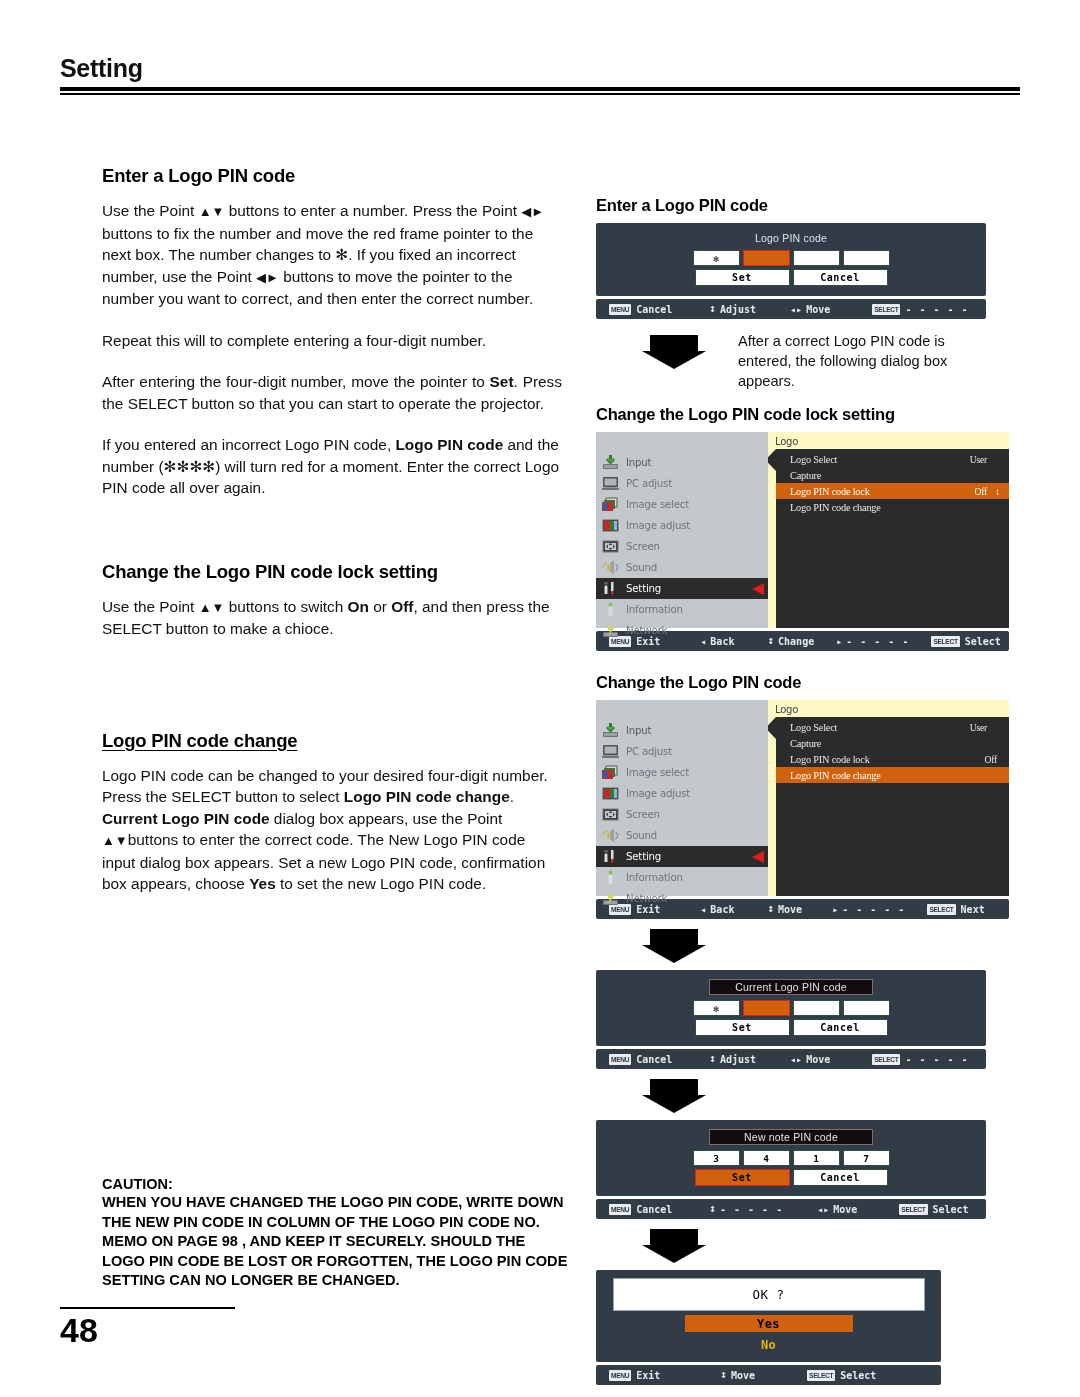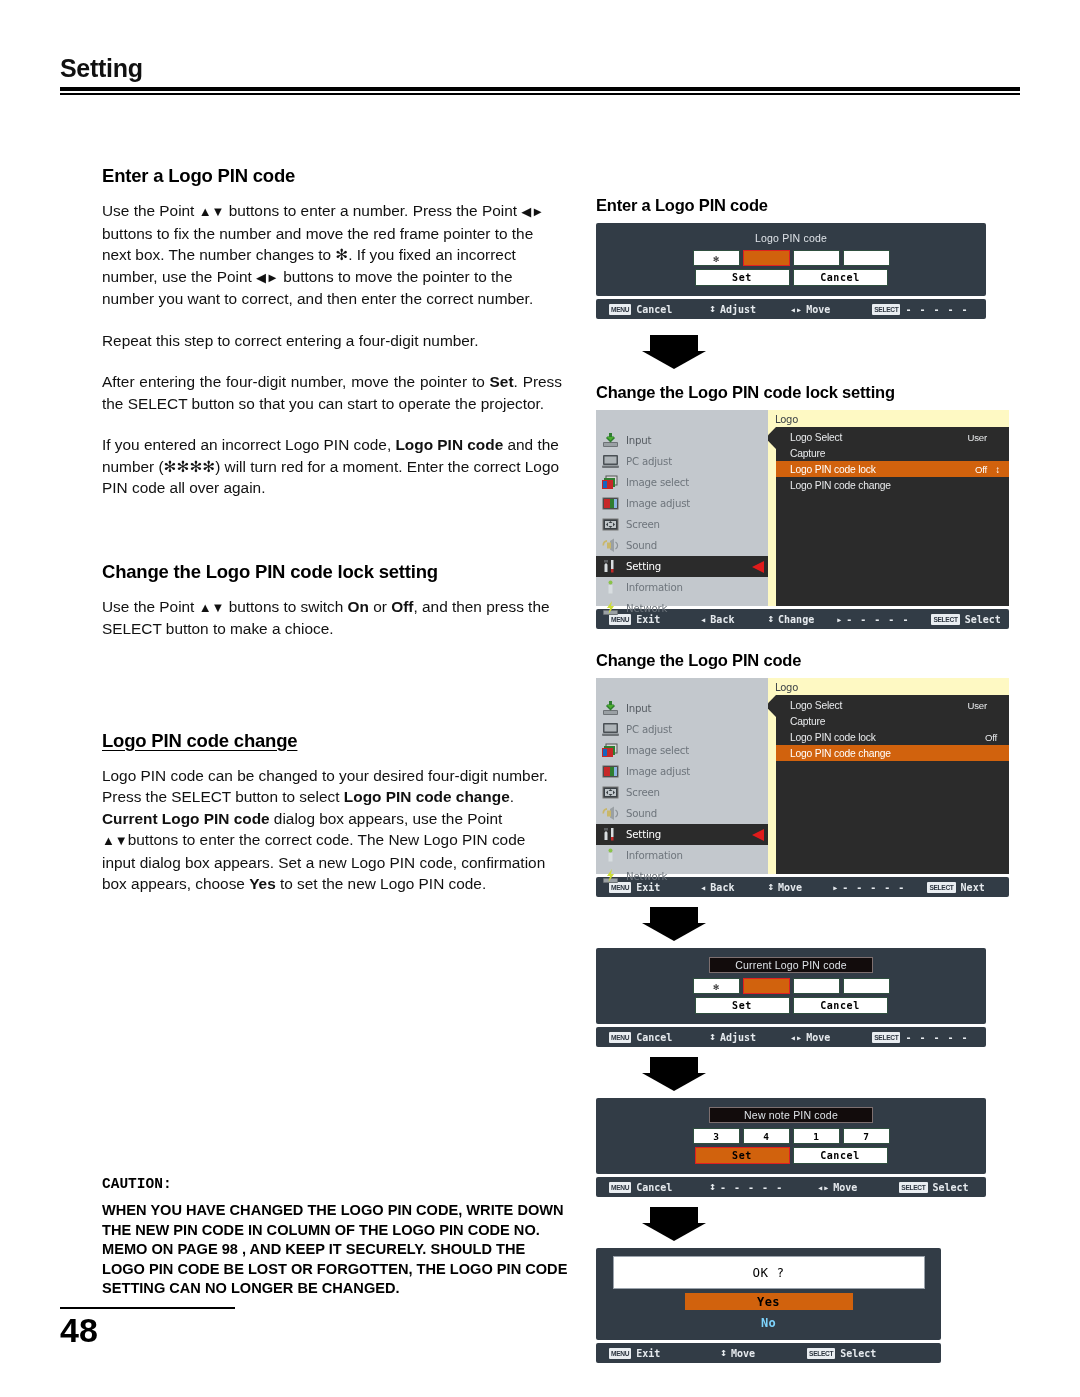--- a/index.html
+++ b/index.html
@@ -29,21 +29,21 @@
   }
   h2.sec.underline{text-decoration:underline;text-underline-offset:3px;}
   p.body{
     font-size:15.4px;line-height:21.5px;margin:0 0 20px 0;color:#111;
   }
   p.body.just{text-align:justify;}
   .b{font-weight:bold;}
   .arrowglyph{font-size:13px;letter-spacing:0px;}
 
   .caution{position:absolute;left:102px;top:1176px;width:470px;}
-  .caution .lbl{font-size:14.5px;font-weight:bold;margin-bottom:9px;font-family:Liberation Mono, monospace;}
+  .caution .lbl{font-size:14.5px;font-weight:bold;margin-bottom:1px;}
   .caution .txt{font-size:14.6px;font-weight:bold;line-height:19.6px;}
 
   
   .pagenum-wrap{position:absolute;left:60px;top:1307px;width:470px;}
   .pagenum-rule{height:2px;background:#000;width:175px;}
   .pagenum{font-size:34px;font-weight:bold;line-height:36px;padding-top:3px;}
 
   
   h3.shot-title{font-size:16.5px;font-weight:bold;margin:0 0 8px 0;letter-spacing:-0.2px;}
   .pin-dialog{
@@ -121,21 +121,21 @@
   }
   .menu-panel{
     position:absolute;left:8px;top:17px;right:0;bottom:0;background:#2b2b2b;
   }
   .menu-panel .notch{
     position:absolute;left:-8px;top:0px;width:8px;height:22px;background:#2b2b2b;
     clip-path:polygon(100% 0,100% 100%,0 62%, 0 38%);
   }
   .prow{
     height:16px;display:flex;align-items:center;
-    font-family:Liberation Sans, sans-serif;font-size:10.3px;color:#e8eaec;
+    font-family:Liberation Serif, serif;font-size:10.3px;color:#e8eaec;
     padding-left:14px;position:relative;letter-spacing:-0.2px;
   }
   .prow.hl{background:#d1620d;color:#ffffff;}
   .prow .pval{position:absolute;right:22px;font-size:9.6px;}
   .prow .spinner{position:absolute;right:9px;font-size:10px;line-height:9px;}
   .blockarrow{position:relative;width:64px;height:34px;}
   .blockarrow .shaft{position:absolute;left:8px;top:0;width:48px;height:18px;background:#000;}
   .blockarrow .head{
     position:absolute;left:0;top:16px;width:0;height:0;
     border-left:32px solid transparent;border-right:32px solid transparent;
@@ -147,39 +147,39 @@
 
   
   .ok-dialog{width:345px;background:#323c46;border-radius:2px;padding:8px 0 9px 0;}
   .ok-top{
     width:310px;height:31px;margin:0 auto;background:#fff;border:1px solid #9aa2ab;
     display:flex;align-items:center;justify-content:center;
     font-family:"DejaVu Sans Mono", monospace;font-size:12.5px;color:#000;letter-spacing:0.5px;
   }
   .ok-opt{
     width:168px;height:17px;margin:4px auto 0 auto;display:flex;align-items:center;justify-content:center;
-    font-family:"DejaVu Sans Mono", monospace;font-size:12px;color:#7dd3fc;font-weight:bold;letter-spacing:0.4px;
+    font-family:"DejaVu Sans Mono", monospace;font-size:12px;color:#eab308;font-weight:bold;letter-spacing:0.4px;
   }
   .ok-opt.sel{background:#d1620d;color:#000;}
   .hintbar.narrow{width:345px;}
 </style>
 </head>
 <body>
 
 <div class="page-header">
   <div class="title">Setting</div>
   <div class="rule-thick"></div>
   <div class="rule-thin"></div>
 </div>
 
 <div class="col-left">
 
   <h2 class="sec">Enter a Logo PIN code</h2>
   <p class="body">Use the Point <span class="arrowglyph">▲▼</span> buttons to enter a number. Press the Point <span class="arrowglyph">◀►</span> buttons to fix the number and move the red frame pointer to the next box. The number changes to ✻. If you fixed an incorrect number, use the Point <span class="arrowglyph">◀►</span> buttons to move the pointer to the number you want to correct, and then enter the correct number.</p>
-  <p class="body">Repeat this step to correct entering a four-digit number.</p>
+  <p class="body">Repeat this will to complete entering a four-digit number.</p>
   <p class="body just">After entering the four-digit number, move the pointer to <span class="b">Set</span>. Press the SELECT button so that you can start to operate the projector.</p>
   <p class="body">If you entered an incorrect Logo PIN code, <span class="b">Logo PIN code</span> and the number (✻✻✻✻) will turn red for a moment. Enter the correct Logo PIN code all over again.</p>
 
   <div style="height:42px"></div>
 
   <h2 class="sec">Change the Logo PIN code lock setting</h2>
   <p class="body">Use the Point <span class="arrowglyph">▲▼</span> buttons to switch <span class="b">On</span> or <span class="b">Off</span>, and then press the SELECT button to make a chioce.</p>
 
   <div style="height:70px"></div>
 
@@ -230,20 +230,21 @@
       <span class="keycap">SELECT</span>
       <span class="dashes">- - - - -</span>
     </div>
   </div>
 
   <div style="display:flex;align-items:flex-start;margin-top:12px;">
     <div class="blockarrow" style="margin:4px 32px 0 46px;">
       <div class="shaft"></div>
         <div class="head"></div>
     </div>
+    <div class="note" style="width:255px">After a correct Logo PIN code is entered, the following dialog box appears.</div>
   </div>
 
   <h3 class="shot-title" style="margin-top:14px">Change the Logo PIN code lock setting</h3>
   <div class="menu-shot">
     <div class="menu-body">
       <div class="menu-side">
         <div class="mrow first">
           <span class="micon">
             <svg width="19" height="17" viewBox="0 0 19 17">
                 <rect x="2" y="10" width="15" height="5" rx="1" fill="#6d7276"></rect>

